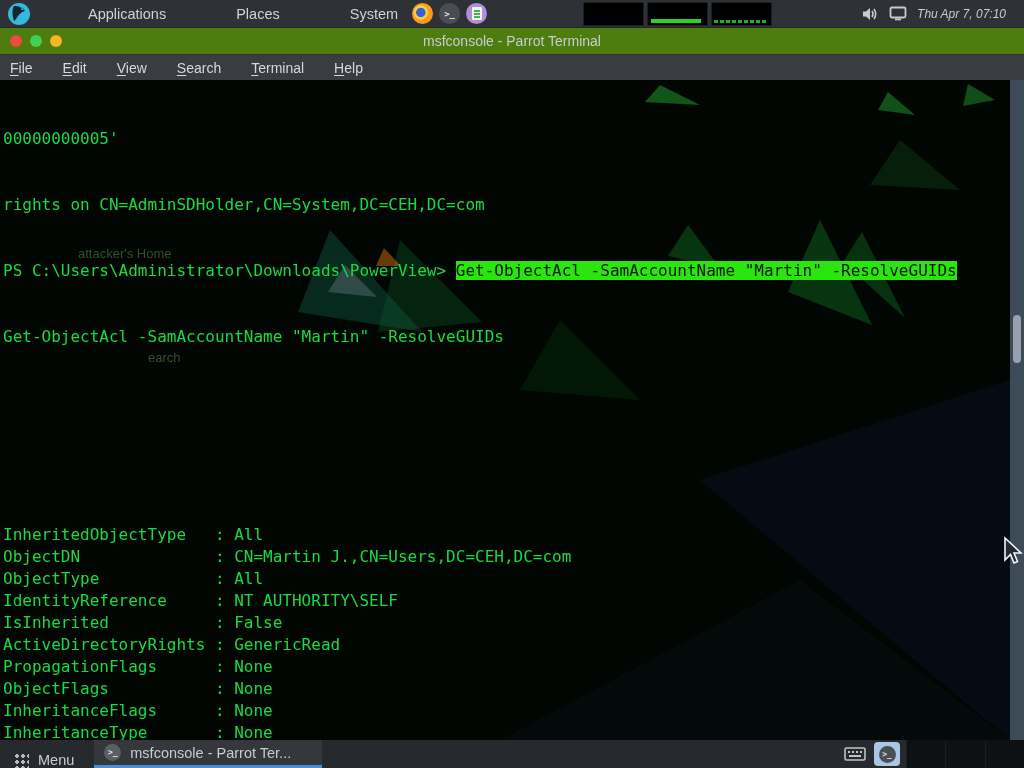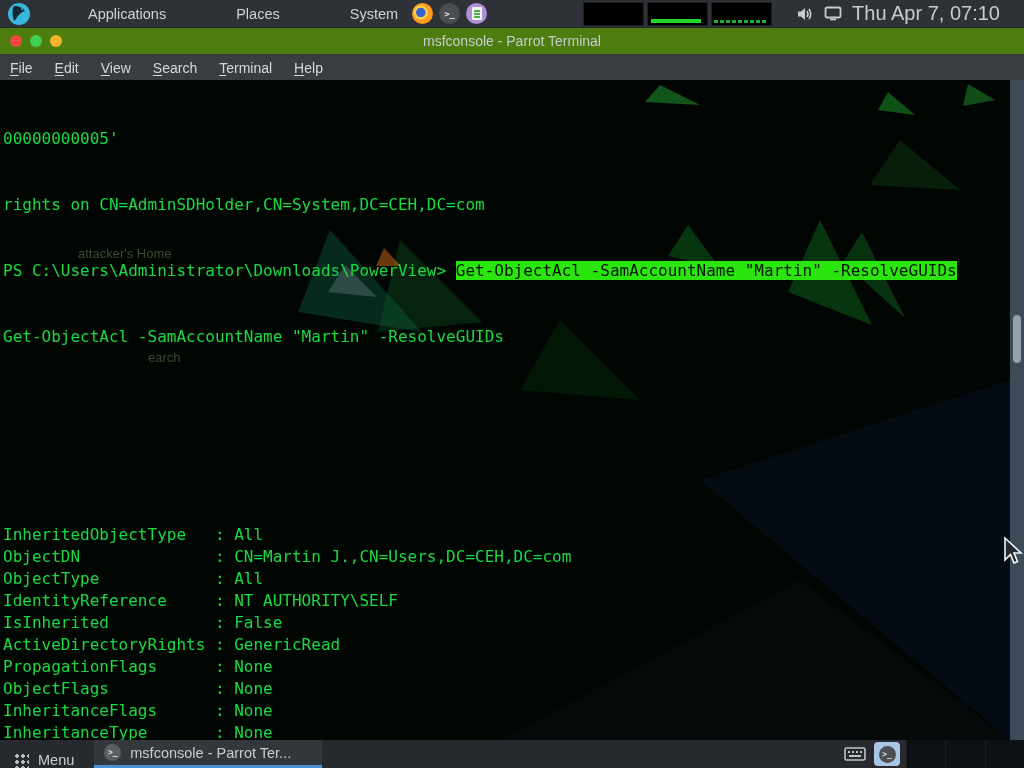--- a/index.html
+++ b/index.html
@@ -24,38 +24,38 @@
   .launcher.firefox { background:radial-gradient(circle at 42% 45%, #3a5fd0 0 26%, #f7cf46 30% 40%, #ff9a1f 45% 70%, #e5481e 100%); }
   .launcher.term { background:#4a4e53; color:#e8eaec; font-family:"DejaVu Sans Mono",monospace; font-size:9px; font-weight:bold; display:flex; align-items:center; justify-content:center; }
   .launcher.notes { background:#b08fd6; display:flex; align-items:center; justify-content:center; }
   .notes-page { width:10px; height:13px; background:#f2f4f2; border-radius:1px; position:relative; }
   .notes-page:before { content:""; position:absolute; left:2px; top:3px; width:6px; height:1.5px; background:#49b24c; box-shadow:0 3px 0 #49b24c, 0 6px 0 #49b24c; }
   .workspaces { display:flex; gap:3px; margin-left:96px; }
   .ws { width:61px; height:24px; background:#000; border:1px solid #1c1f22; position:relative; }
   .ws .ws-bar { position:absolute; left:3px; right:6px; bottom:2px; height:4px; background:#22d62c; }
   .ws .ws-dots { position:absolute; left:2px; right:4px; bottom:2px; height:3px;
     background:repeating-linear-gradient(90deg,#1fae2f 0 4px,transparent 4px 6px); }
-  .panel-right { margin-left:auto; display:flex; align-items:center; gap:10px; padding-right:24px; font-size:20px; color:#c7cbce; }
+  .panel-right { margin-left:auto; display:flex; align-items:center; gap:10px; padding-right:18px; font-size:12px; color:#c7cbce;font-style:italic; }
   .picon { display:flex; align-items:center; }
 
   
   .titlebar {
     position:absolute; top:28px; left:0; width:1024px; height:27px;
     background:#4d7c0f; border-bottom:1px solid #303438; z-index:20;
     display:flex; align-items:center;
   }
   .lights { display:flex; gap:8px; margin-left:10px; }
   .light { width:12px; height:12px; border-radius:50%; }
   .light.red { background:#ef4a3e; }
   .light.green { background:#3fd054; }
   .light.yellow { background:#f7b32a; }
   .win-title { position:absolute; left:0; right:0; text-align:center; color:#c8cccf; font-size:14px; }
   .menubar {
     position:absolute; top:55px; left:0; width:1024px; height:25px;
-    background:#393d41; display:flex; align-items:center; gap:22px;
+    background:#393d41; display:flex; align-items:center; gap:30px;
     padding-left:10px; color:#d6d9db; font-size:14px; z-index:20;
   }
   .menubar .mitem u { text-underline-offset:2px; }
 
   
   .terminal {
     position:absolute; top:80px; left:0; width:1024px; height:660px;
     background:#020603; overflow:hidden; z-index:10;
   }
   .wallpaper { position:absolute; top:0; left:0; z-index:0; }

